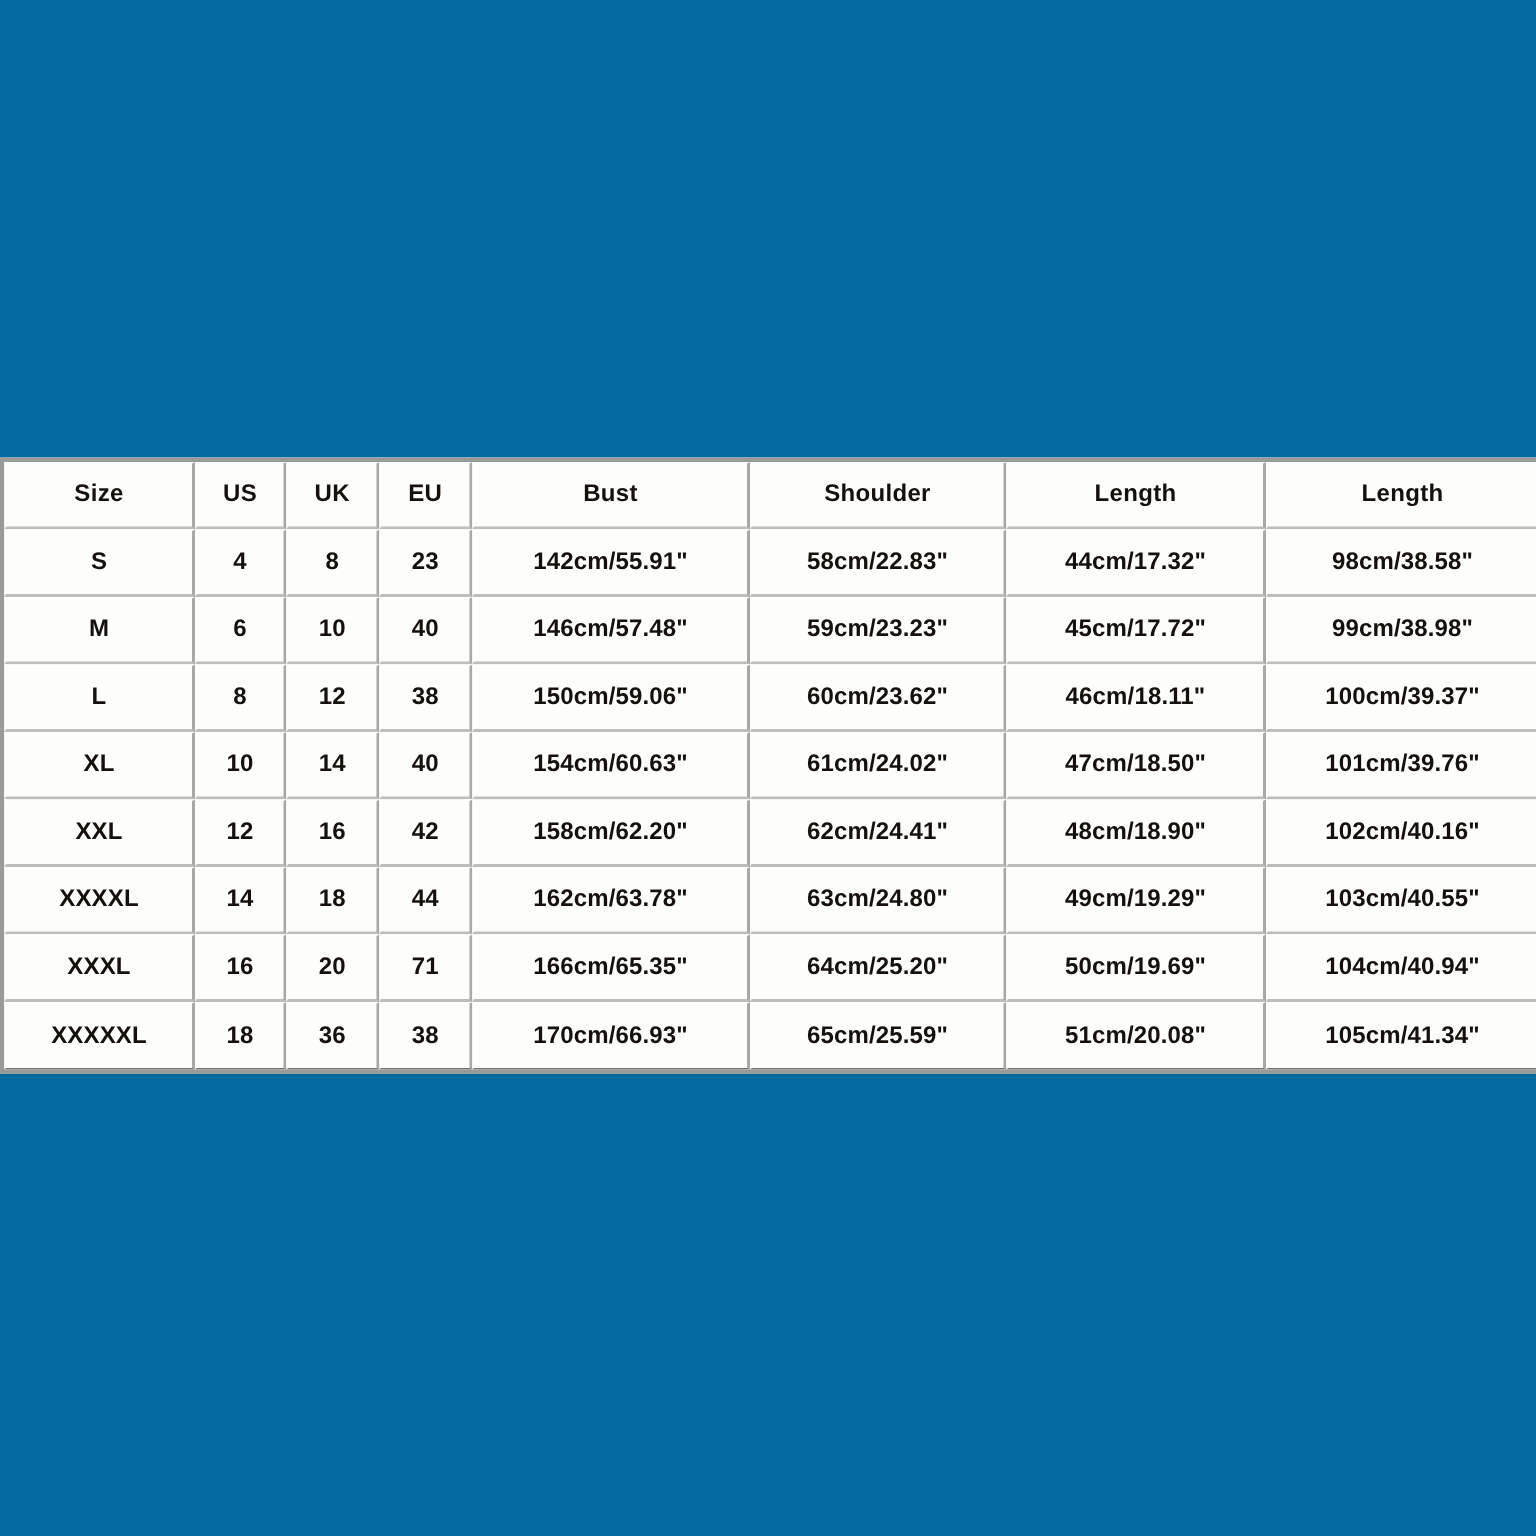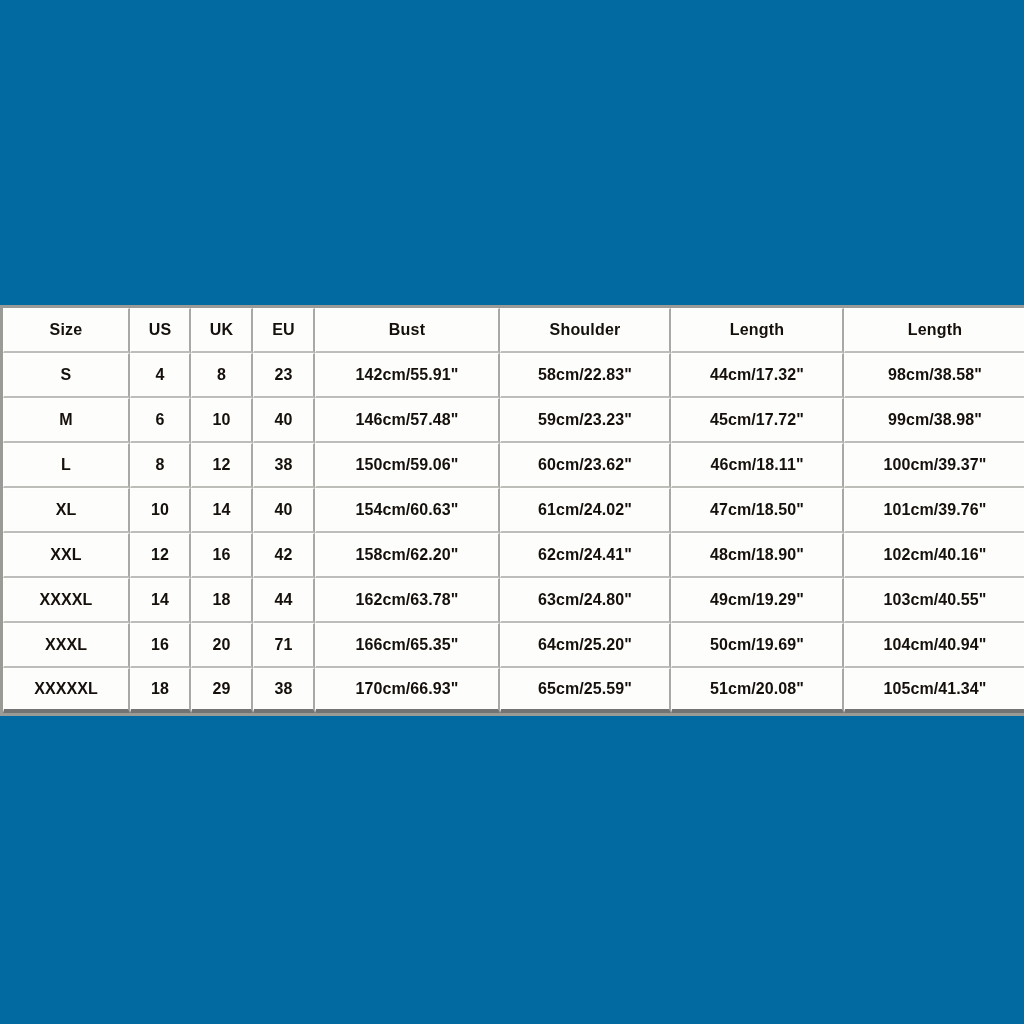--- a/index.html
+++ b/index.html
@@ -64,21 +64,21 @@
     font-size: 16px;
     letter-spacing: 0.2px;
   }
 
   table.size-chart tbody td {
     font-size: 16px;
     letter-spacing: 0.1px;
   }
 
   table.size-chart tbody tr:last-child td {
-    border-bottom: 4px solid #737373;
+    border-bottom: 1px solid #737373;
   }
 
   
   col.c-size     { width: 127px; }
   col.c-us       { width: 61px; }
   col.c-uk       { width: 62px; }
   col.c-eu       { width: 62px; }
   col.c-bust     { width: 185px; }
   col.c-shoulder { width: 171px; }
   col.c-sleeve   { width: 173px; }
@@ -179,21 +179,21 @@
             <td>20</td>
             <td>71</td>
             <td>166cm/65.35"</td>
             <td>64cm/25.20"</td>
             <td>50cm/19.69"</td>
             <td>104cm/40.94"</td>
           </tr>
           <tr>
             <td>XXXXXL</td>
             <td>18</td>
-            <td>29</td>
+            <td>36</td>
             <td>38</td>
             <td>170cm/66.93"</td>
             <td>65cm/25.59"</td>
             <td>51cm/20.08"</td>
             <td>105cm/41.34"</td>
           </tr>
         </tbody>
     </table>
   </div>
 </div>

